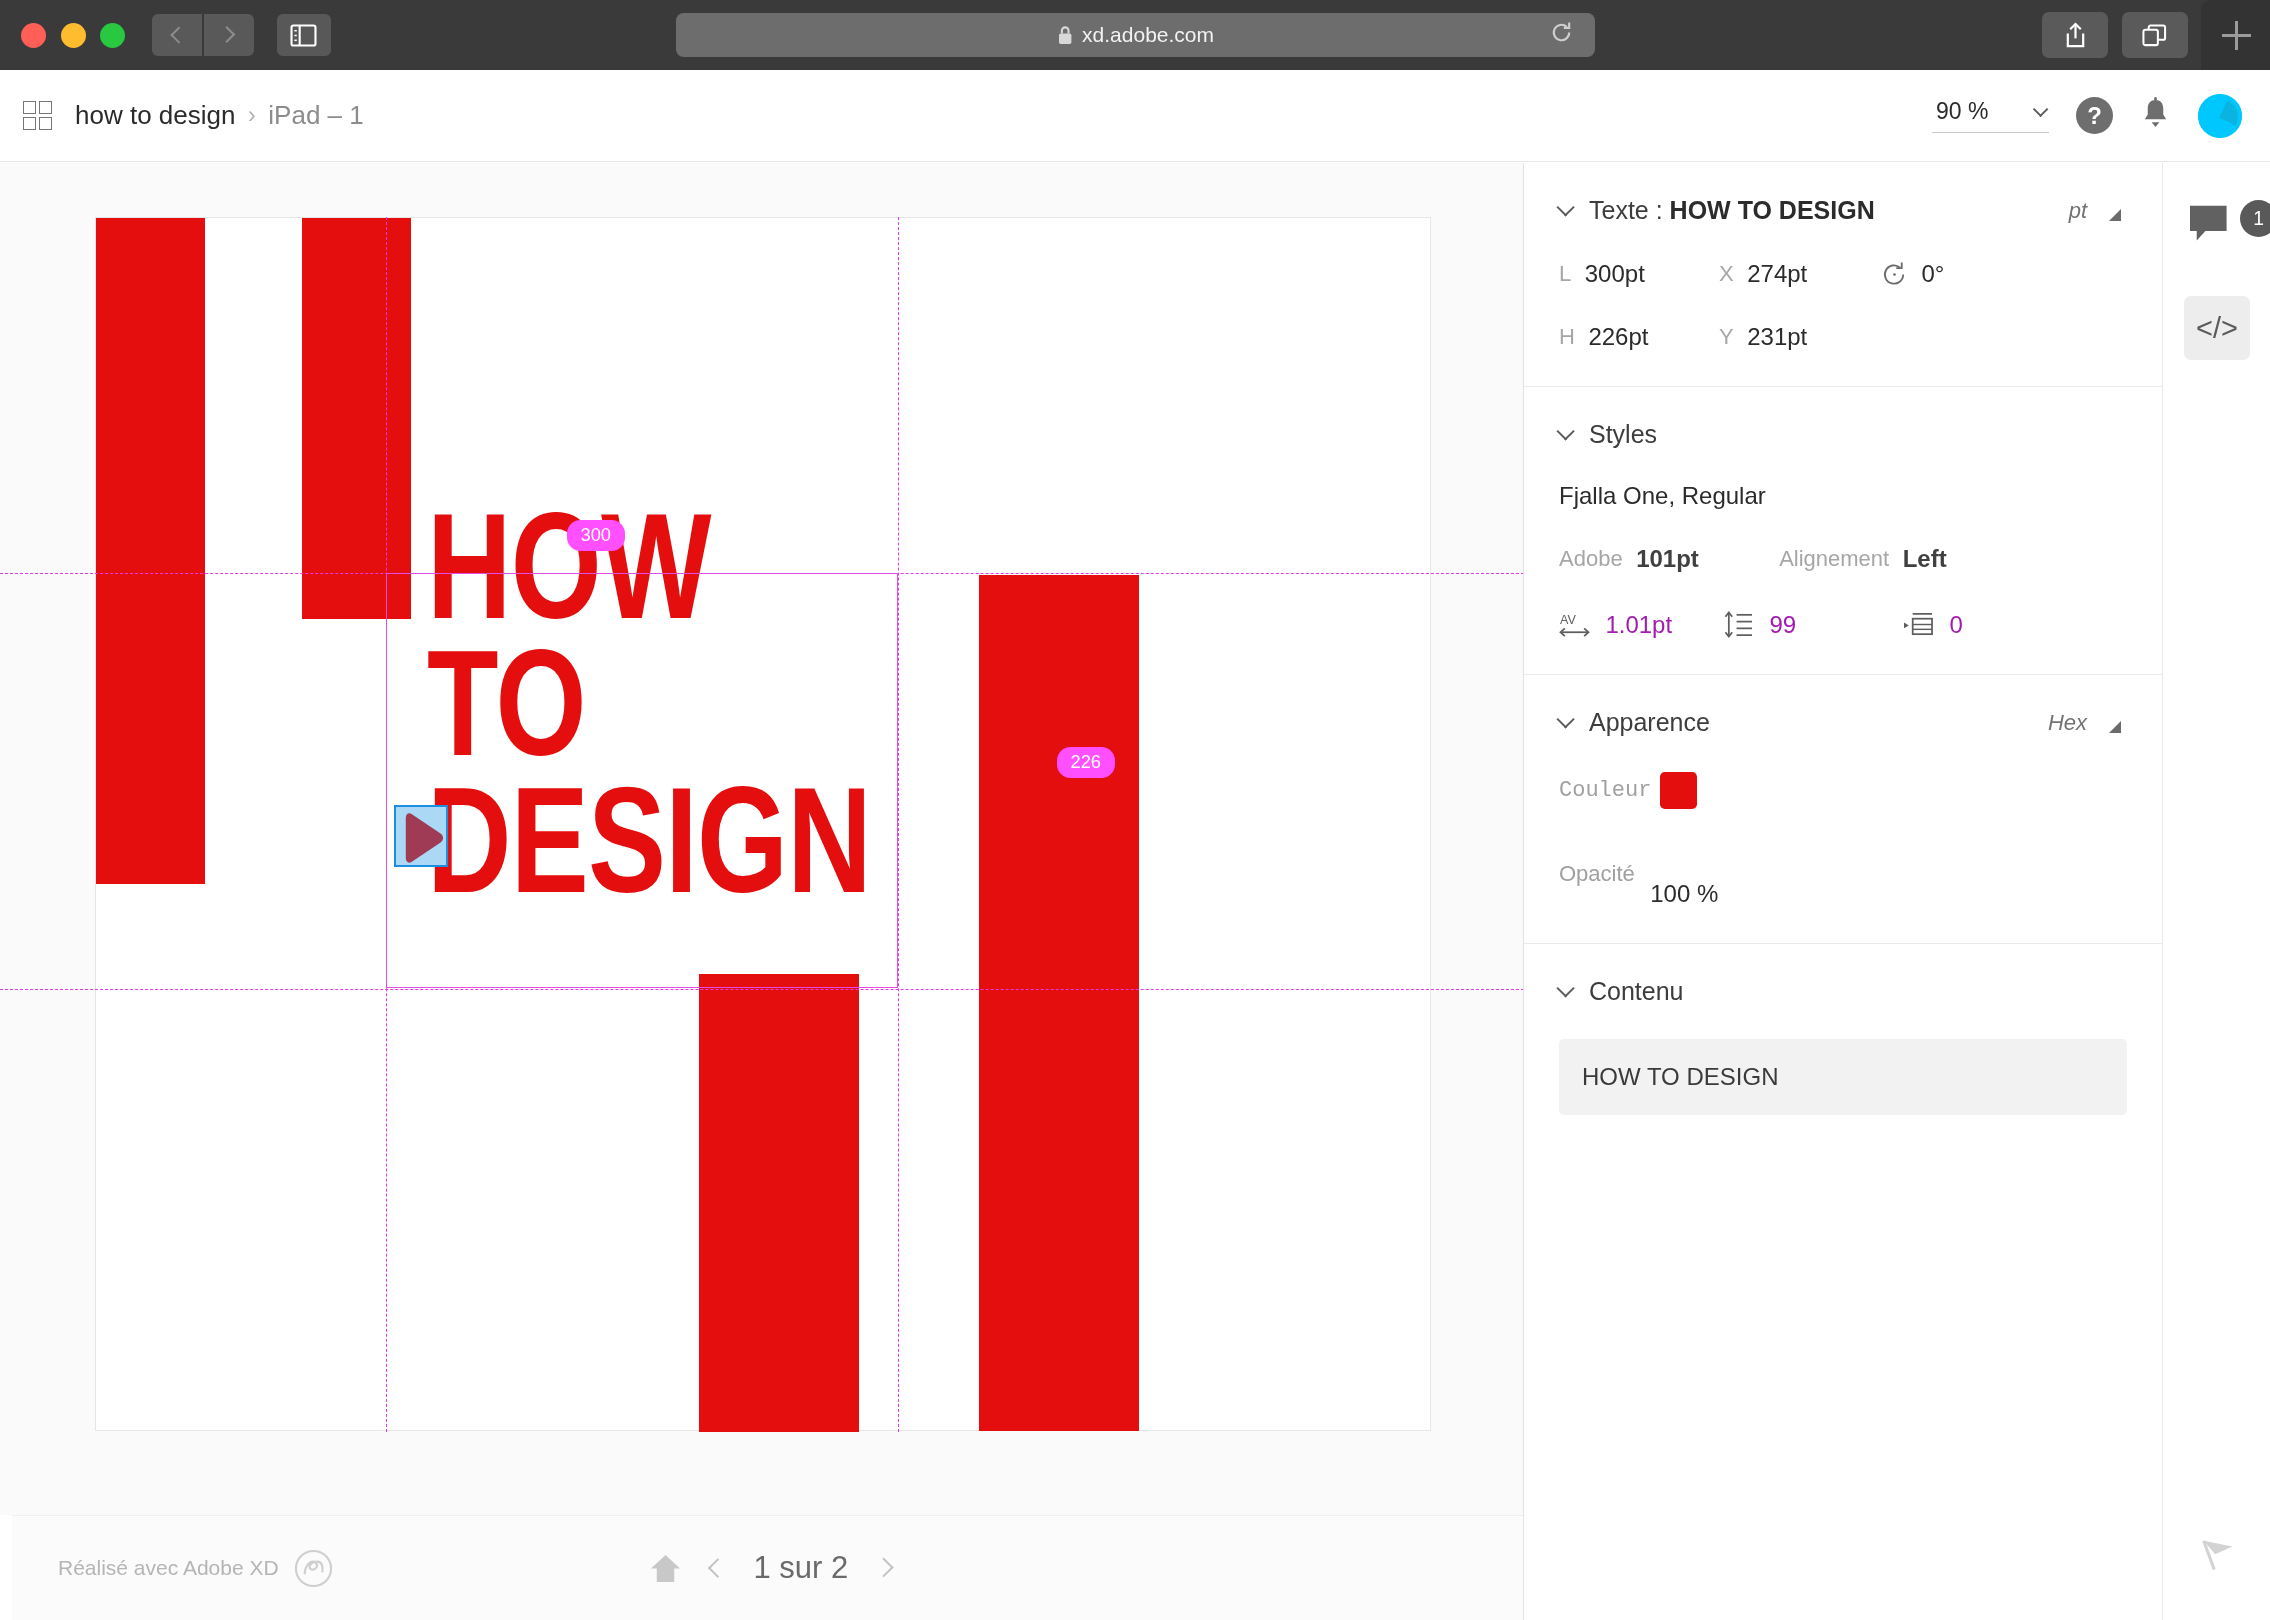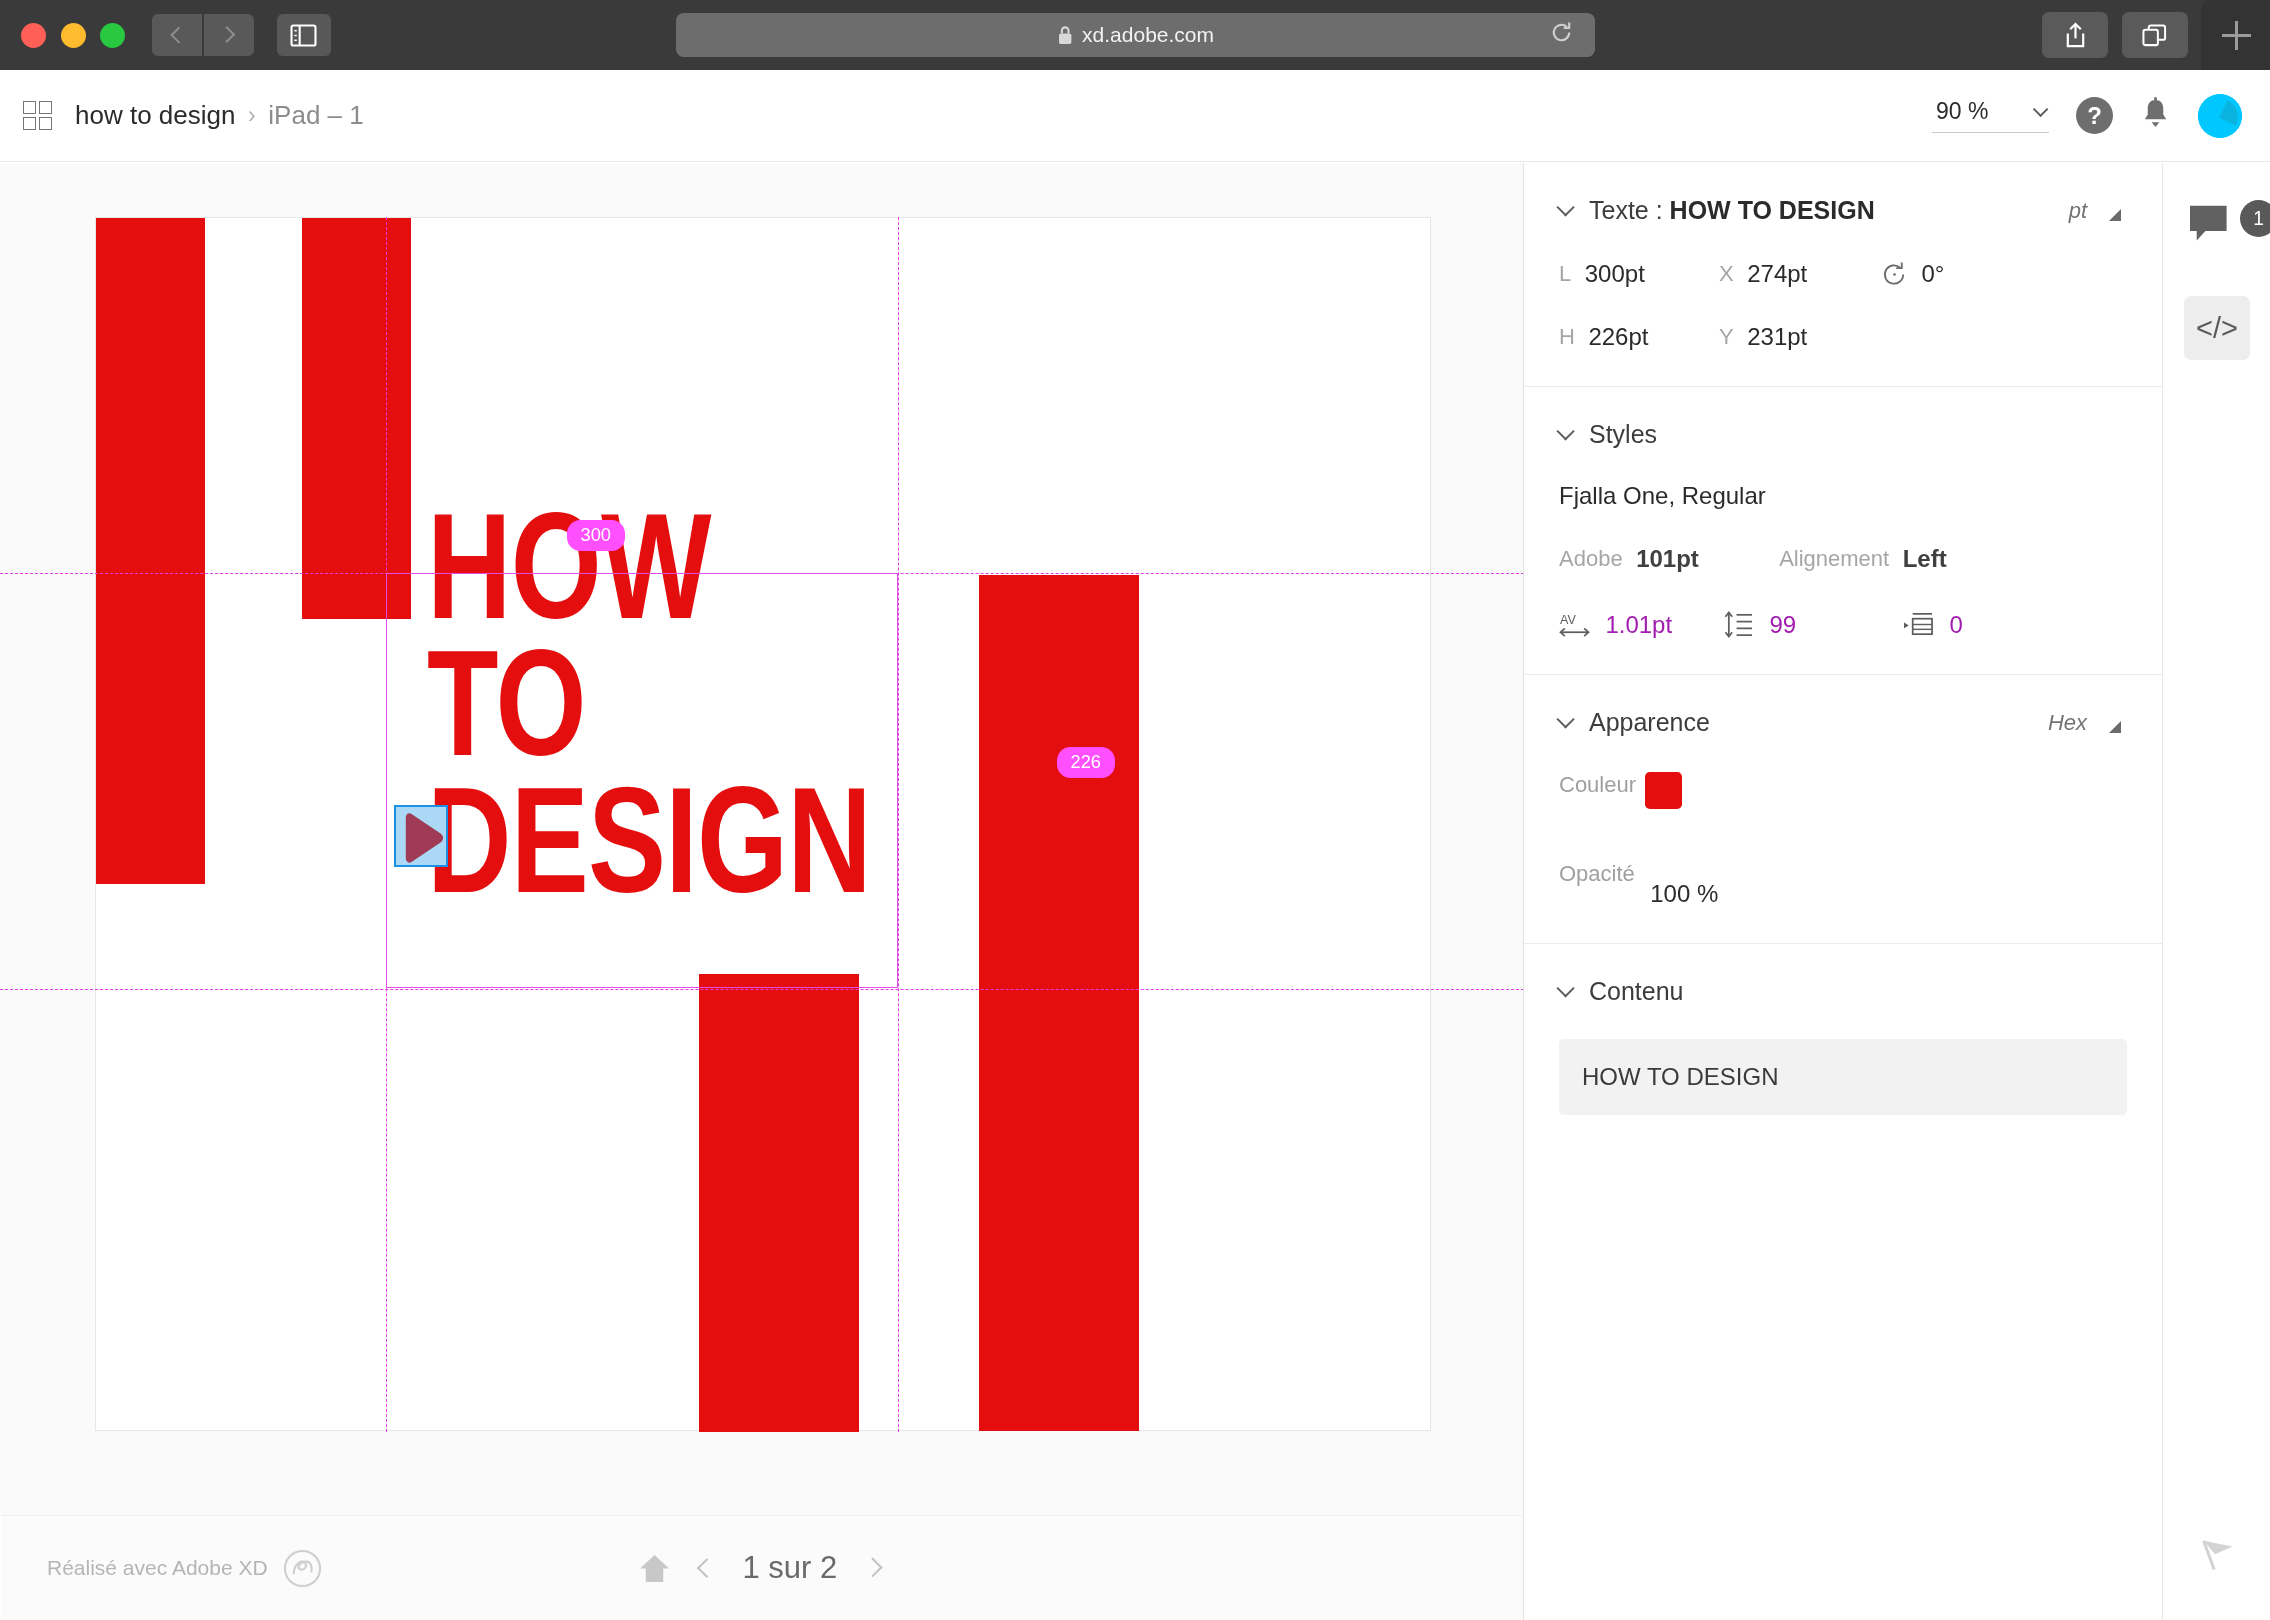--- a/index.html
+++ b/index.html
@@ -118,21 +118,21 @@
     border-radius: 13.5px; font-size: 18.3px; padding: 3.9px 13.5px;
     line-height: 1.25; white-space: nowrap;
   }
   .play-wrap {
     position: absolute; border: 2.9px solid #1a8fe3; background: #abd9f5;
   }
   .play-tri { position:absolute; left: 4.8px; top: 4.8px; }
 
   
   .footer {
-    position: absolute; left: 1px; top: 1515px;
+    position: absolute; left: 12px; top: 1515px;
     width: 1524px; height: 105px; background: #fbfbfb;
     border-top: 1px solid #efefef;
     display: flex; align-items: center;
   }
   .footer-credit { margin-left: 46px; display:flex; align-items:center; gap:15.4px; color:#b5b5b5; font-size: 21px;}
   .footer-nav {
     position: absolute; left: 637px; display:flex; align-items:center; gap: 29px;
   }
   .fchev { width: 13.5px; height: 13.5px; border-left: 2.3px solid #c2c2c2; border-bottom: 2.3px solid #c2c2c2; }
   .fchev.left { transform: rotate(45deg); }
@@ -168,21 +168,21 @@
 
   .font-name { font-size: 24px; color: #2b2b2b; margin-top: 33px; }
   .style-row { display:flex; align-items:center; margin-top: 35px; }
   .style-lbl { font-size: 22px; color: #a6a6a6; margin-right: 13.5px; }
   .style-val { font-size: 24px; color: #404040; font-weight: bold; }
 
   .metric-row { display:flex; align-items:center; margin-top: 37px; }
   .metric { display:flex; align-items:center; gap: 15.4px; }
   .metric-val { font-size: 24px; color: #a21caf; }
 
-  .color-row { display:flex; gap: 9px; margin-top: 35px; }
+  .color-row { display:flex; align-items:center; gap: 9px; margin-top: 35px; font-family: Liberation Mono, monospace; }
   .color-lbl { font-size: 22px; color: #a0a0a0; }
   .swatch { width: 37px; height: 37px; border-radius: 4.8px; background: #E50E0E; }
   .op-row { display:flex; align-items:center; gap: 15.4px; margin-top: 31px; }
   .op-val { font-size: 24px; color: #2b2b2b; margin-top: 40px; }
 
   .content-box {
     margin-top: 33px; background: #f2f2f2; border-radius: 4.8px;
     padding: 24px 23px; font-size: 24px; color: #3a3a3a;
   }
 

